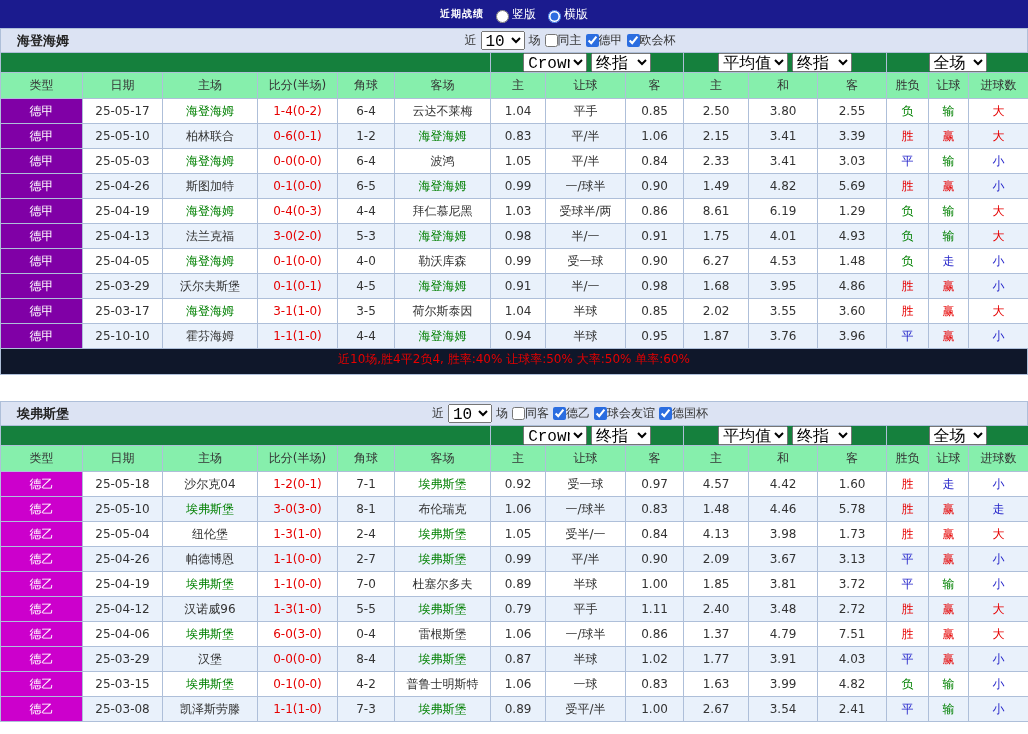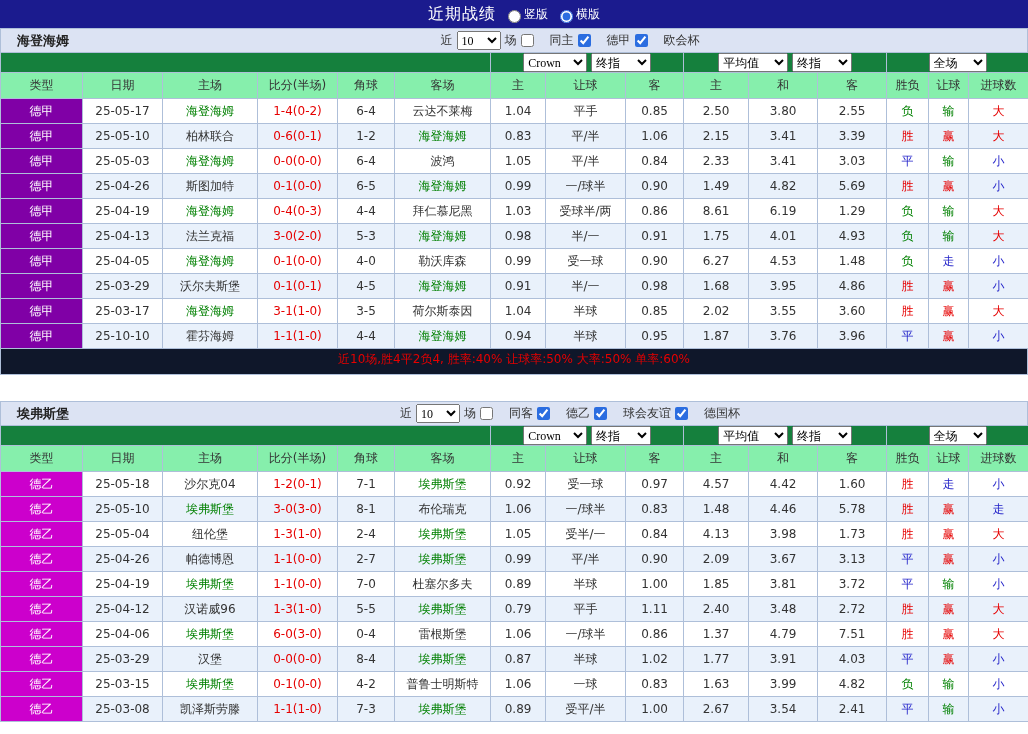--- a/index.html
+++ b/index.html
@@ -1,30 +1,30 @@
 <!DOCTYPE html>
 <html><head>
 <meta charset="utf-8">
 <style>
   *{box-sizing:border-box;margin:0;padding:0}
   html,body{background:#fff}
   body{width:1028px;font-family:"DejaVu Sans","Liberation Sans",sans-serif;font-size:12px;color:#333}
   
   .topbar{height:28px;background:#1b1b8e;display:flex;align-items:center;justify-content:center;gap:12px;color:#fff}
-  .topbar .title{font-weight:normal;font-size:16px;letter-spacing:1px}
+  .topbar .title{font-weight:bold;font-size:10px;letter-spacing:1px}
   .radio-label{display:inline-flex;align-items:flex-end;gap:3px;color:#fff;cursor:pointer}
   input[type=radio],input[type=checkbox]{accent-color:#2b6de0;width:13px;height:13px;margin:0;vertical-align:middle}
   
   .section{margin:0}
   .section + .section{margin-top:26px}
   .section-head{height:24px;background:#dce3f3;border:1px solid #aebfd9;border-bottom:none;position:relative;display:flex;align-items:center}
   .team-name{position:absolute;left:16px;font-weight:bold;font-size:13px;color:#222}
   .filters{margin:0 auto;display:flex;align-items:center;gap:4px;padding-left:112px}
-  .filters .chk{display:inline-flex;align-items:center;gap:16px;cursor:pointer}
-  select{font-size:12px;height:19px;font-family:Liberation Serif, serif}
+  .filters .chk{display:inline-flex;align-items:center;gap:0;cursor:pointer}
+  select{font-size:16px;height:19px;font-family:Liberation Mono, monospace}
   .sel-count{width:44px}
   .sel-company{width:64px}
   .sel-mid{width:60px}
   .sel-wide{width:70px}
   .sel-scope{width:58px}
   
   table{width:1028px;border-collapse:collapse;table-layout:fixed}
   th,td{border:1px solid #aebfd9;text-align:center;overflow:hidden;white-space:nowrap}
   tr.selects-row td{height:14px;background:#15803d}
   tr.selects-row td.blank{border-right:1px solid #aebfd9}

